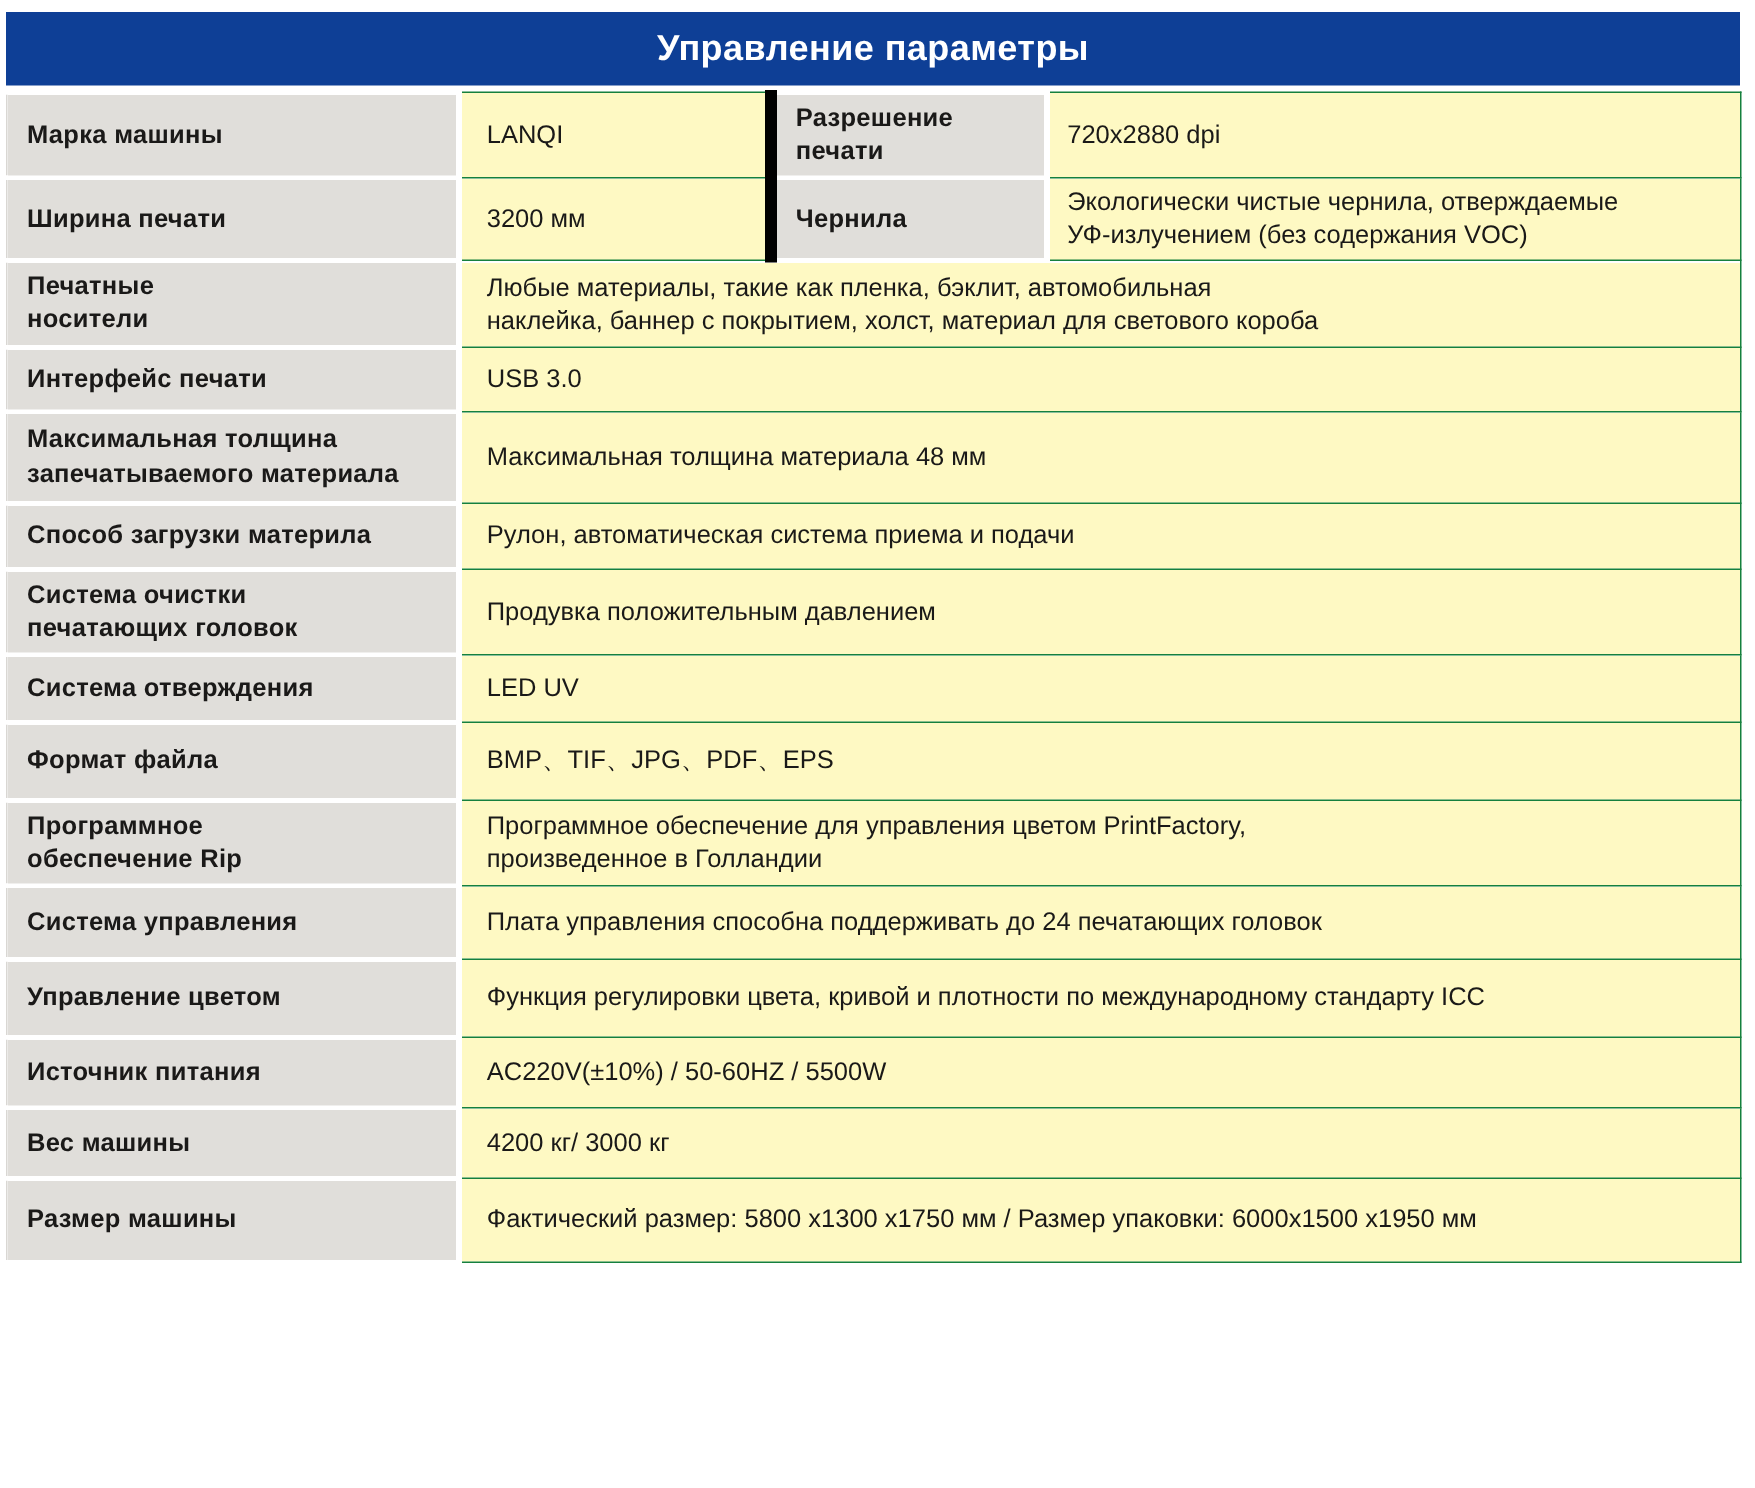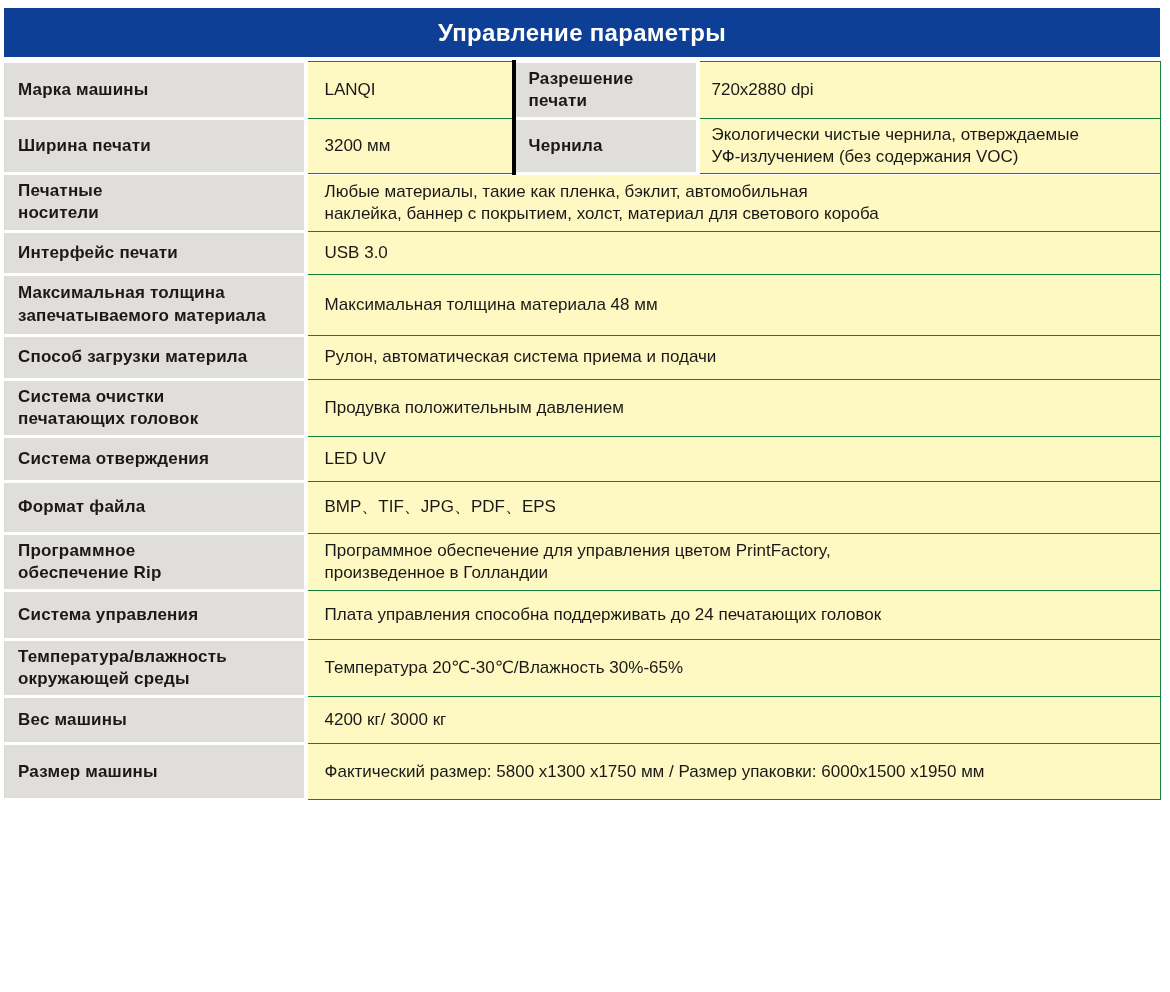--- a/index.html
+++ b/index.html
@@ -50,21 +50,21 @@
     background: #e0deda;
     font-weight: bold;
     border-top: 3px solid #ffffff;
     border-bottom: 3px solid #ffffff;
     border-right: 4px solid #ffffff;
     border-left: 1px solid #d9d7d3;
     padding: 5px 8px 5px 13px;
     letter-spacing: 0.2px;
   }
   td.lbl2 {
-    border-left: 4px solid #000000;
+    border-left: 8px solid #000000;
   }
   td.val {
     background: #fef9c3;
     border: 1px solid #15803d;
     padding: 5px 8px 5px 17px;
   }
   td.val-narrow { padding-left: 17px; }
   td.val-right  { padding-left: 12px; }
 </style>
 </head>
@@ -131,24 +131,27 @@
       <tr style="height:55px;">
         <td class="lbl">Программное
 обеспечение Rip</td>
         <td class="val" colspan="3">Программное обеспечение для управления цветом PrintFactory,
 произведенное в Голландии</td>
       </tr>
       <tr style="height:49px;">
         <td class="lbl">Система управления</td>
         <td class="val" colspan="3">Плата управления способна поддерживать до 24 печатающих головок</td>
       </tr>
-      <tr style="height:57px;">
-        <td class="lbl">Температура/влажность
-окружающей среды</td>
-        <td class="val" colspan="3">Температура 20℃-30℃/Влажность 30%-65%</td>
+      <tr style="height:52px;">
+        <td class="lbl">Управление цветом</td>
+        <td class="val" colspan="3">Функция регулировки цвета, кривой и плотности по международному стандарту ICC</td>
+      </tr>
+      <tr style="height:47px;">
+        <td class="lbl">Источник питания</td>
+        <td class="val" colspan="3">AC220V(±10%) / 50-60HZ / 5500W</td>
       </tr>
       <tr style="height:47px;">
         <td class="lbl">Вес машины</td>
         <td class="val" colspan="3">4200 кг/ 3000 кг</td>
       </tr>
       <tr style="height:56px;">
         <td class="lbl">Размер машины</td>
         <td class="val" colspan="3">Фактический размер: 5800 x1300 x1750 мм / Размер упаковки: 6000x1500 x1950 мм</td>
       </tr>
     </tbody>

